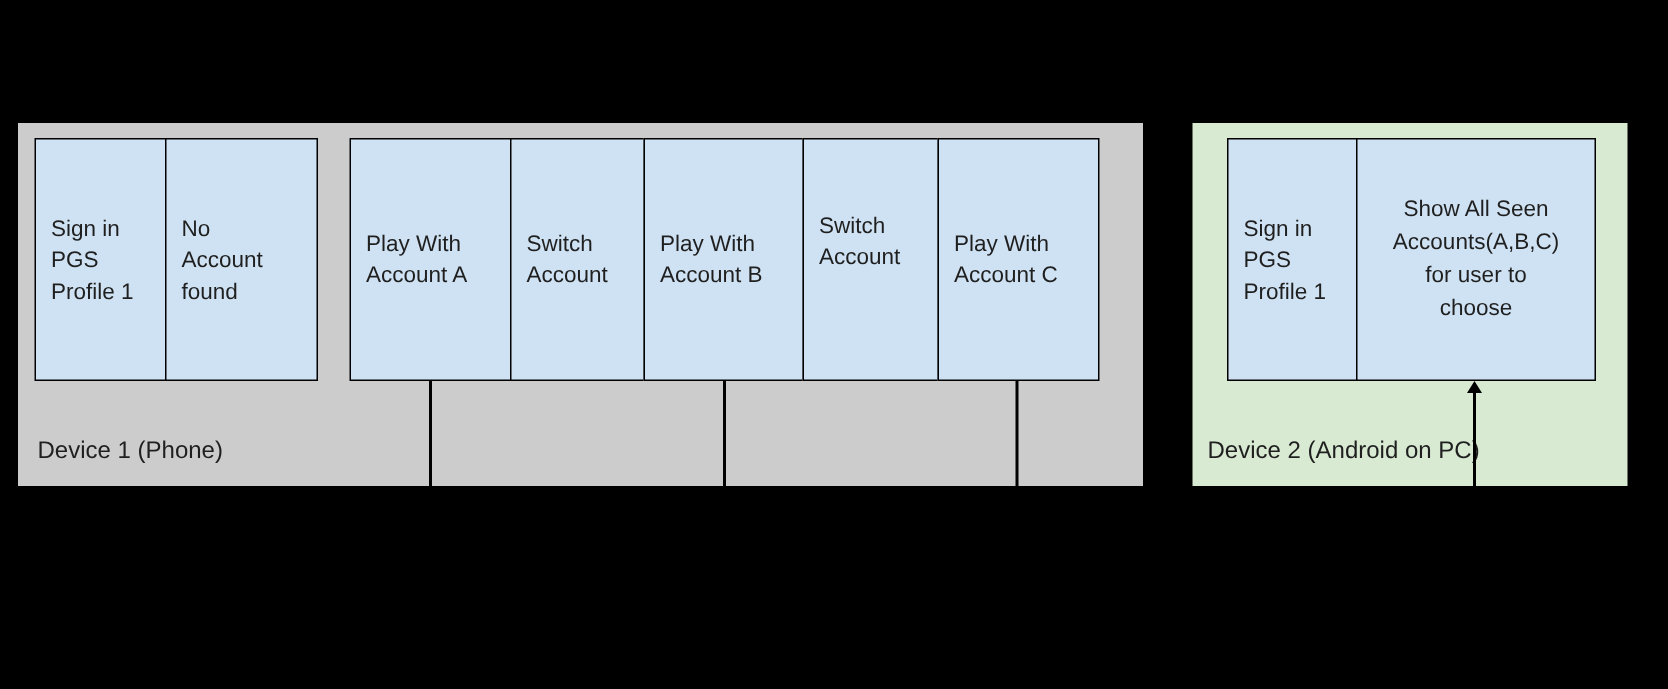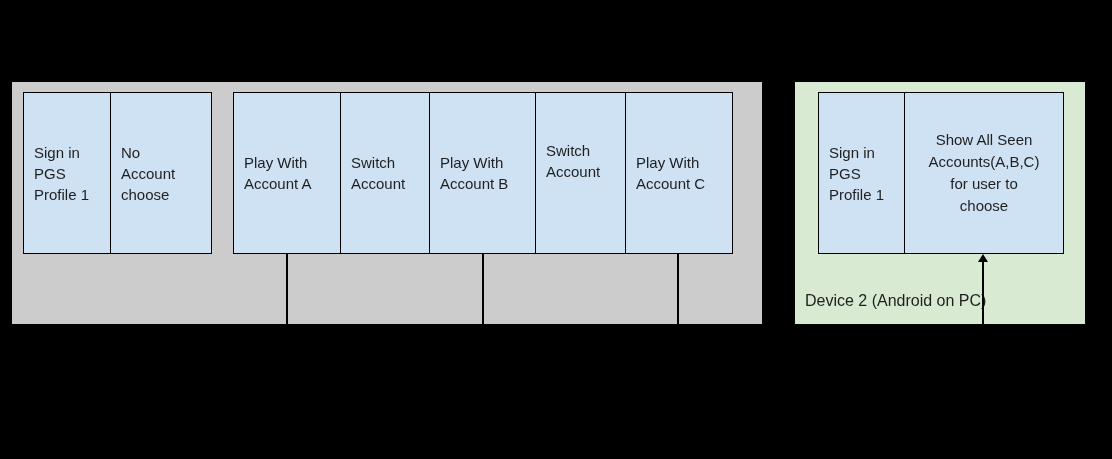--- a/index.html
+++ b/index.html
@@ -90,34 +90,35 @@
 
 <div class="canvas">
 
   <section class="device device1">
     <div class="flow flow-signin">
       <div class="step w-signin-1">Sign in
 PGS
 Profile 1</div>
       <div class="step w-signin-2">No
 Account
-choose</div>
+found</div>
     </div>
     <div class="flow flow-play">
       <div class="step w-play-a">Play With
 Account A</div>
       <div class="step w-switch-1">Switch
 Account</div>
       <div class="step w-play-b">Play With
 Account B</div>
       <div class="step w-switch-2 raised">Switch
 Account</div>
       <div class="step w-play-c">Play With
 Account C</div>
     </div>
+    <div class="device-label">Device 1 (Phone)</div>
   </section>
 
   <div class="connector c1"></div>
   <div class="connector c2"></div>
   <div class="connector c3"></div>
 
   <section class="device device2">
     <div class="flow flow-d2">
       <div class="step w-d2-1">Sign in
 PGS

